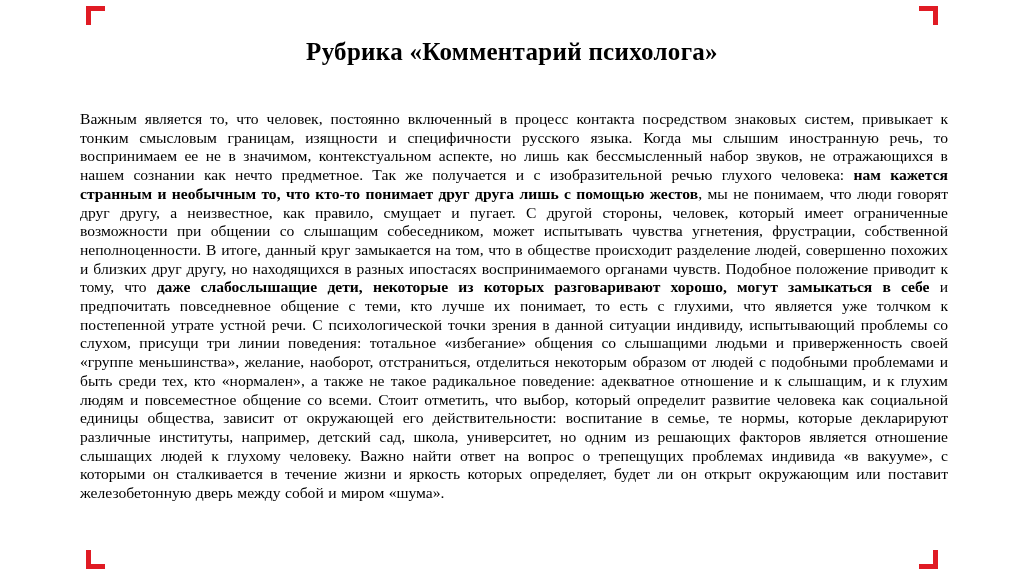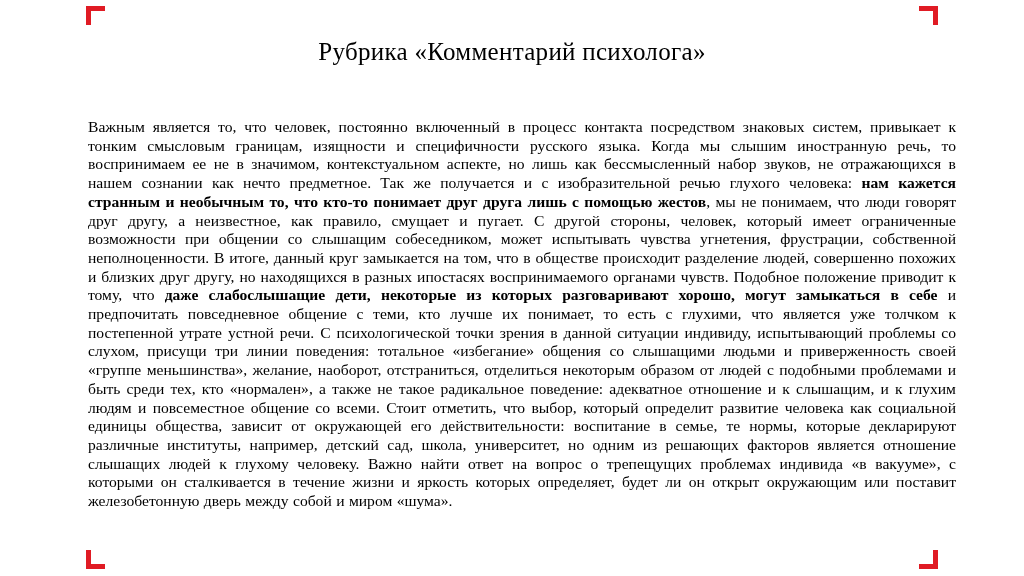--- a/index.html
+++ b/index.html
@@ -17,30 +17,30 @@
     color: #000000;
   }
   .slide-title {
     position: absolute;
     top: 38px;
     left: 0;
     right: 0;
     margin: 0;
     text-align: center;
     font-size: 25px;
-    font-weight: normal;
+    font-weight: bold;
     letter-spacing: 0.3px;
     color: #000000;
   }
   .body-text {
     position: absolute;
     left: 76px;
     top: 106px;
     width: 868px;
-    margin: 12px;
+    margin: 4px;
     font-size: 15.6px;
     line-height: 18.7px;
     text-align: justify;
     text-align-last: left;
     color: #000000;
     word-spacing: 0.5px;
   }
   .body-text b {
     font-weight: bold;
   }

